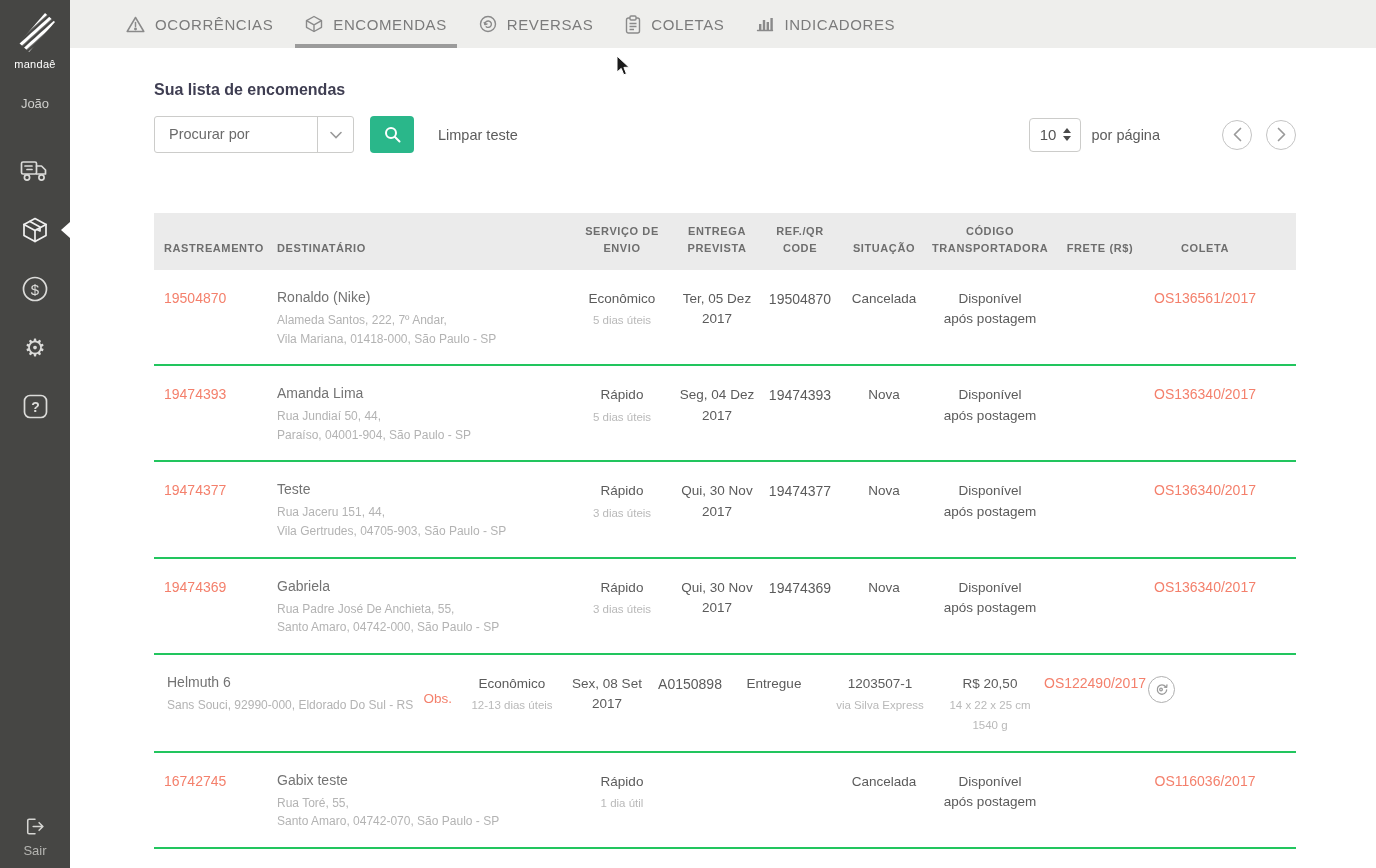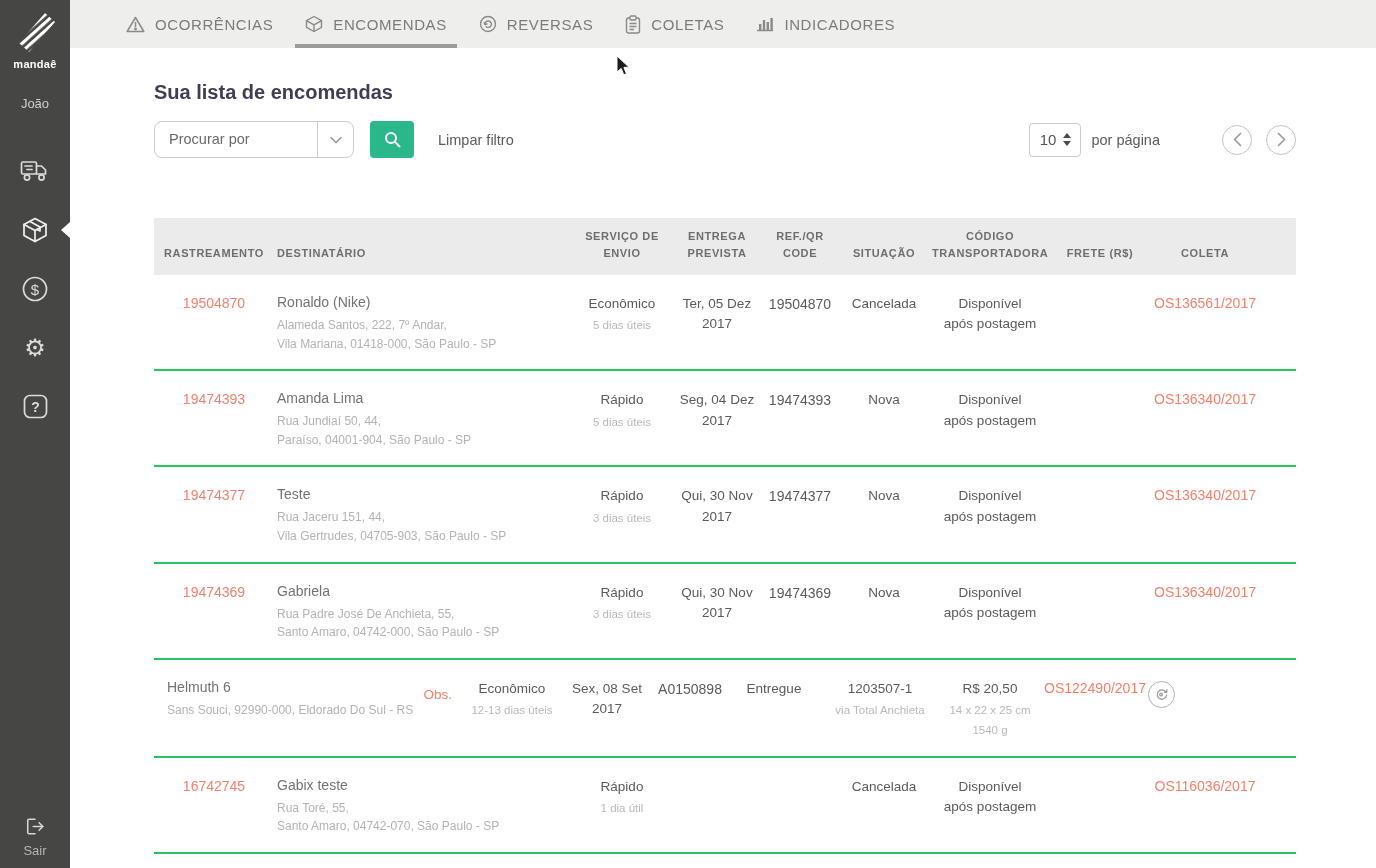--- a/index.html
+++ b/index.html
@@ -3,21 +3,21 @@
 <meta charset="utf-8">
 <style>
   * { box-sizing: border-box; margin: 0; padding: 0; }
   html,body { width:1376px; height:868px; overflow:hidden; background:#fff;
     font-family:"Liberation Sans", sans-serif; }
   .app { display:flex; width:1376px; height:868px; }
 
   
   .sidebar { width:70px; background:#464644; color:#fff; position:relative; flex:0 0 70px;
     display:flex; flex-direction:column; align-items:center; }
-  .logo { margin-top:10px; text-align:center;font-weight:bold; }
+  .logo { margin-top:10px; text-align:center; }
   .logo-text { display:block; color:#fff; font-size:11px; letter-spacing:.3px; margin-top:2px; }
   .user-name { color:#cfcfcc; font-size:13px; margin-top:26px; }
   .side-nav { margin-top:30px; display:flex; flex-direction:column; align-items:center; }
   .side-item { width:70px; height:59px; display:flex; align-items:center; justify-content:center;
     position:relative; cursor:pointer; }
   .side-item svg, .side-item .uicon { opacity:.92; }
   .active-wedge { position:absolute; right:0; top:50%; transform:translateY(-50%);
     width:0; height:0; border-top:8px solid transparent; border-bottom:8px solid transparent;
     border-right:9px solid #ffffff; }
   .uicon { color:#e8e8e6; font-size:24px; line-height:1; }
@@ -28,24 +28,24 @@
   .content { flex:1; display:flex; flex-direction:column; }
   .topnav { height:48px; background:#eeeeec; display:flex; align-items:stretch;
     padding-left:40px; flex:0 0 48px; }
   .tab { display:flex; align-items:center; gap:10px; padding:0 16px; position:relative;
     color:#7b7b7b; font-size:15px; letter-spacing:.6px; cursor:pointer; white-space:nowrap; }
   .tab.active::after { content:""; position:absolute; left:6px; right:6px; bottom:0;
     height:4px; background:#9b9b9b; }
 
   
   main { padding:0 80px 0 84px; flex:1; }
-  .page-title { margin-top:33px; font-size:20px; font-weight:bold; color:#3f3e52; }
+  .page-title { margin-top:33px; font-size:16px; font-weight:bold; color:#3f3e52; }
 
   .filter-row { margin-top:17px; display:flex; align-items:center; }
-  .search-select { width:200px; height:37px; border:1px solid #ccccca; border-radius:8px;
+  .search-select { width:200px; height:37px; border:1px solid #ccccca; border-radius:3px;
     display:flex; background:#fff; cursor:pointer; }
   .sel-text { flex:1; font-size:14.5px; color:#6a6a6a; line-height:35px; padding-left:14px; }
   .sel-chev { width:36px; border-left:1px solid #ccccca; display:flex; align-items:center;
     justify-content:center; }
   .search-btn { margin-left:16px; width:44px; height:37px; border:none; border-radius:4px;
     background:#2ab78a; display:flex; align-items:center; justify-content:center; cursor:pointer; }
   .clear-filter { margin-left:24px; font-size:14.5px; color:#5c5c5c; cursor:pointer; }
 
   .pag { margin-left:auto; display:flex; align-items:center; }
   .pp-select { width:52px; height:34px; border:1px solid #ccccca; border-radius:4px;
@@ -61,36 +61,36 @@
     background:#fff; display:flex; align-items:center; justify-content:center; cursor:pointer; }
   .circle-btn.prev { margin-left:62px; }
   .circle-btn.next { margin-left:14px; }
 
   
   .table { margin-top:60px; width:1142px; }
   .t-head { display:flex; align-items:flex-end; background:#ebebeb; padding:10px 0 13px; }
   .h-cell { font-size:11px; font-weight:bold; color:#6e6e6e; letter-spacing:.6px;
     text-align:center; line-height:1.55; }
   .t-row { display:flex; border-bottom:2px solid #22c55e; padding:19px 0 16px; position:relative; }
-  .c0 { flex:0 0 110px; width:110px; padding-left:10px; text-align:center; }
+  .c0 { flex:0 0 110px; width:110px; padding-left:10px; text-align:left; }
   .c1 { flex:0 0 310px; width:310px; padding-left:13px; text-align:left; position:relative;
         padding-right:44px; }
   .c2 { flex:0 0 96px;  width:96px; }
   .c3 { flex:0 0 94px;  width:94px; }
   .c4 { flex:0 0 72px;  width:72px; }
   .c5 { flex:0 0 96px;  width:96px; }
   .c6 { flex:0 0 116px; width:116px; }
   .c7 { flex:0 0 104px; width:104px; }
   .c8 { flex:0 0 106px; width:106px; }
   .c9 { flex:0 0 38px;  width:38px; }
   .t-row .c2,.t-row .c3,.t-row .c4,.t-row .c5,.t-row .c6,.t-row .c7,.t-row .c8 { text-align:center; }
   .link { color:#f4806c; font-size:14px; cursor:pointer; text-decoration:none; }
   .dest-name { color:#737373; font-size:14px; margin-bottom:6px; }
   .dest-addr { color:#b3b3b3; font-size:12px; line-height:1.55; }
-  .obs-link { position:absolute; top:8px; right:12px; color:#f4806c; font-size:13.5px; cursor:pointer; }
+  .obs-link { position:absolute; top:17px; right:12px; color:#f4806c; font-size:13.5px; cursor:pointer; }
   .main-line { color:#5b5b5b; font-size:13.5px; line-height:1.5; }
   .sub-line { color:#b9b9b9; font-size:11.5px; line-height:1.6; margin-top:2px; }
   .cell-coleta { text-align:center; }
   .row-icon { width:27px; height:27px; border-radius:50%; border:1.5px solid #b0b0b0;
     display:flex; align-items:center; justify-content:center; cursor:pointer; margin-top:2px; }
 
   
   .cursor { position:absolute; left:616px; top:55px; pointer-events:none; z-index:99; }
 </style>
 </head>
@@ -214,21 +214,21 @@
               <path d="M1 1.5 L6 6.5 L11 1.5"></path>
             </svg>
           </span>
         </div>
         <button class="search-btn">
           <svg width="17" height="17" viewBox="0 0 17 17" fill="none" stroke="#ffffff" stroke-width="2" stroke-linecap="round">
             <circle cx="7" cy="7" r="5"></circle>
             <path d="M11 11 L15.5 15.5"></path>
           </svg>
         </button>
-        <span class="clear-filter">Limpar filtro</span>
+        <span class="clear-filter">Limpar teste</span>
 
         <div class="pag">
           <div class="pp-select">
             <span class="pp-value">10</span>
             <span class="spinner">
               <span class="spin-up"></span>
                 <span class="spin-down"></span>
             </span>
           </div>
           <span class="pp-label">por página</span>
@@ -407,21 +407,21 @@
     </div>
     <div class="c3">
       <div class="main-line">Sex, 08 Set</div>
       <div class="main-line">2017</div>
     </div>
     <div class="c4"><span class="main-line" style="font-size:14px">A0150898</span></div>
     <div class="c5"><span class="main-line">Entregue</span></div>
     <div class="c6">
       <div class="main-line">1203507-1</div>
       <div class="main-line"></div>
-      <div class="sub-line">via Total Anchieta</div>
+      <div class="sub-line">via Silva Express</div>
     </div>
     <div class="c7">
       <div class="main-line">R$ 20,50</div>
       <div class="sub-line">14 x 22 x 25 cm</div>
       <div class="sub-line">1540 g</div>
     </div>
     <div class="c8 cell-coleta"><span class="link">OS122490/2017</span></div>
     <div class="c9">
       <span class="row-icon">
         <svg width="15" height="15" viewBox="0 0 16 16" fill="none" stroke="#9a9a9a" stroke-width="1.4" stroke-linecap="round" stroke-linejoin="round">

